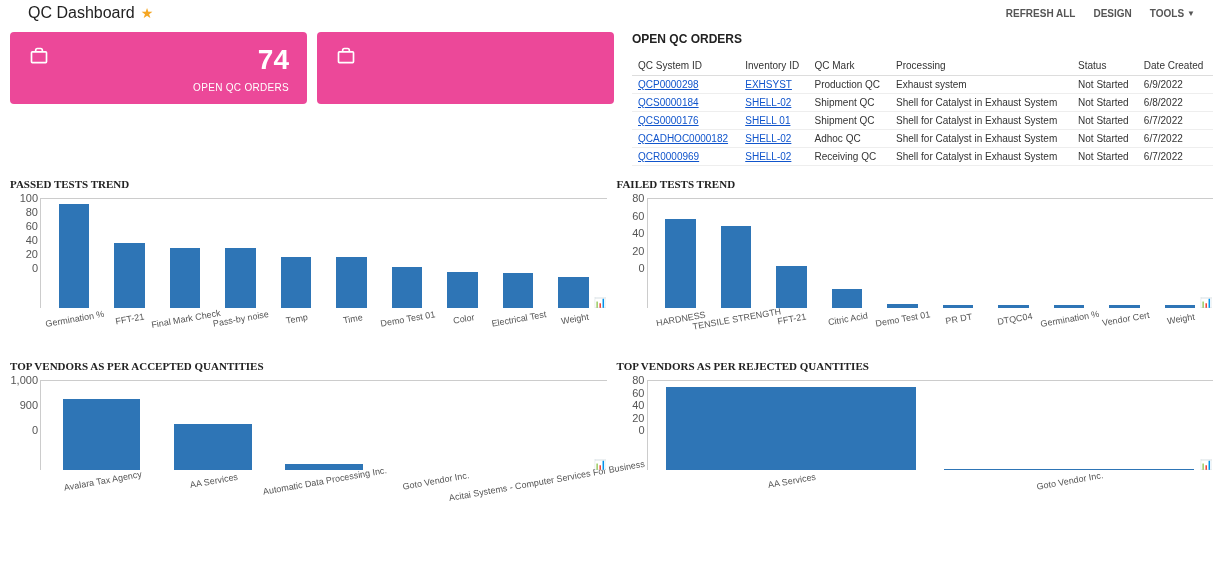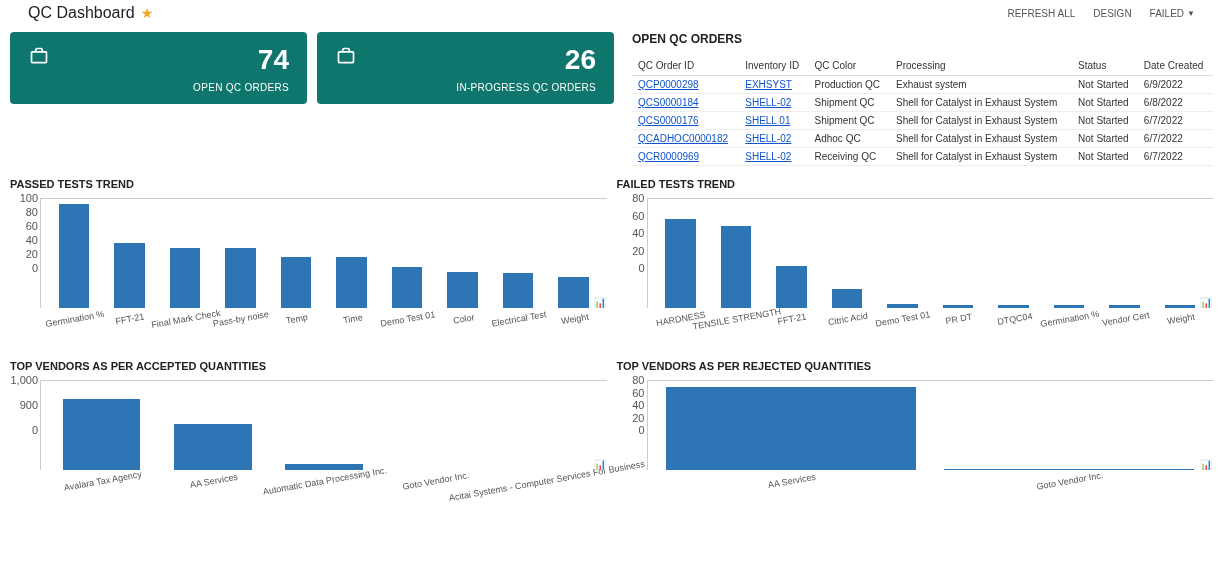--- a/index.html
+++ b/index.html
@@ -4,44 +4,44 @@
 <style>
   * { box-sizing: border-box; margin: 0; padding: 0; }
   body { font-family: Arial, sans-serif; font-size: 11px; color: #333; background: #fff; width: 1223px; }
   
   
   .header { display: flex; justify-content: space-between; align-items: center; padding: 4px 28px; }
   .title-wrap { display: flex; align-items: center; gap: 6px; }
   .page-title { font-size: 16px; font-weight: normal; color: #222; }
   .star { color: #f5a623; font-size: 14px; }
   .header-actions { display: flex; gap: 18px; align-items: center; font-size: 10px; color: #555; }
-  .header-actions span { cursor: pointer; }
+  .header-actions span { cursor: pointer; font-weight: bold; }
   .tools { display: flex; align-items: center; gap: 3px; }
   .caret-down { font-size: 8px; }
   
   
   .top-row { display: flex; gap: 10px; padding: 6px 10px; }
-  .kpi-card { background: #0f766e; color: #fff; border-radius: 4px; padding: 14px 18px; width: 297px; height: 72px; display: flex; justify-content: space-between; align-items: flex-start; }
+  .kpi-card { background: #ec4899; color: #fff; border-radius: 4px; padding: 14px 18px; width: 297px; height: 72px; display: flex; justify-content: space-between; align-items: flex-start; }
   .kpi-icon { font-size: 20px; }
   .kpi-right { text-align: right; }
   .kpi-value { font-size: 28px; font-weight: bold; line-height: 1; }
   .kpi-label { font-size: 10px; margin-top: 8px; letter-spacing: 0.3px; }
   
   
   .orders-section { flex: 1; padding-left: 8px; }
   .section-title { font-size: 12px; font-weight: bold; color: #222; margin-bottom: 10px; }
   .orders-table { width: 100%; border-collapse: collapse; font-size: 10px; }
   .orders-table th { text-align: left; font-weight: normal; color: #333; padding: 4px 6px; border-bottom: 1px solid #ddd; }
   .orders-table td { padding: 3px 6px; border-bottom: 1px solid #eee; }
   .orders-table a { color: #1155cc; text-decoration: underline; }
   
   
   .charts-row { display: flex; gap: 10px; padding: 6px 10px; }
   .chart-panel { flex: 1; position: relative; }
-  .chart-title { font-size: 11px; font-weight: bold; color: #222; margin-bottom: 8px; }
+  .chart-title { font-size: 11px; font-weight: bold; color: #222; margin-bottom: 8px; font-family: Liberation Serif, serif; }
   .chart-frame { border: 1px solid #ccc; border-bottom: none; border-right: none; height: 110px; position: relative; margin-left: 30px; margin-bottom: 40px; }
   .chart-frame.tall { height: 90px; }
   .y-axis { position: absolute; left: 0; top: 0; bottom: 40px; width: 30px; }
   .y-tick { position: absolute; right: 2px; font-size: 11px; color: #555; transform: translateY(-50%); }
   .bars { position: absolute; left: 0; right: 0; bottom: 0; top: 0; display: flex; align-items: flex-end; padding: 0 5px; }
   .bar-slot { flex: 1; display: flex; justify-content: center; align-items: flex-end; height: 100%; position: relative; }
   .bar { background: #2e75b6; width: 70%; }
   .bar.narrow { width: 55%; }
   .bar.wide { width: 90%; max-width: 260px; }
   .x-label { position: absolute; top: 100%; left: 50%; font-size: 9px; color: #555; white-space: nowrap; transform: rotate(-10deg) translateX(-50%); transform-origin: left top; margin-top: 6px; }
@@ -53,21 +53,21 @@
 
 <div class="header">
   <div class="title-wrap">
     <span class="page-title">QC Dashboard</span>
     <span class="star">★</span>
   </div>
   <div class="header-actions">
     <span>REFRESH ALL</span>
     <span>DESIGN</span>
     <span class="tools">
-      <span>FAILED</span>
+      <span>TOOLS</span>
       <span class="caret-down">▼</span>
     </span>
   </div>
 </div>
 
 <div class="top-row">
   <div class="kpi-card">
     <span class="kpi-icon">
       <svg width="22" height="20" viewBox="0 0 24 24" fill="none" stroke="#fff" stroke-width="2">
           <rect x="3" y="7" width="18" height="13" rx="1"></rect>
@@ -79,34 +79,30 @@
       <div class="kpi-label">OPEN QC ORDERS</div>
     </div>
   </div>
   <div class="kpi-card">
     <span class="kpi-icon">
       <svg width="22" height="20" viewBox="0 0 24 24" fill="none" stroke="#fff" stroke-width="2">
           <rect x="3" y="7" width="18" height="13" rx="1"></rect>
           <path d="M8 7V5a2 2 0 0 1 2-2h4a2 2 0 0 1 2 2v2"></path>
         </svg>
     </span>
-    <div class="kpi-right">
-      <div class="kpi-value">26</div>
-      <div class="kpi-label">IN-PROGRESS QC ORDERS</div>
-    </div>
   </div>
 
   <div class="orders-section">
     <div class="section-title">OPEN QC ORDERS</div>
     <table class="orders-table">
       <thead>
           <tr id="orders-header-row">
-            <th>QC Order ID</th>
+            <th>QC System ID</th>
             <th>Inventory ID</th>
-            <th>QC Color</th>
+            <th>QC Mark</th>
             <th>Processing</th>
             <th>Status</th>
             <th>Date Created</th>
           </tr>
         </thead>
       <tbody id="orders-body">
           <tr>
             <td><a href="#">QCP0000298</a></td>
             <td><a href="#">EXHSYST</a></td>
             <td>Production QC</td>

